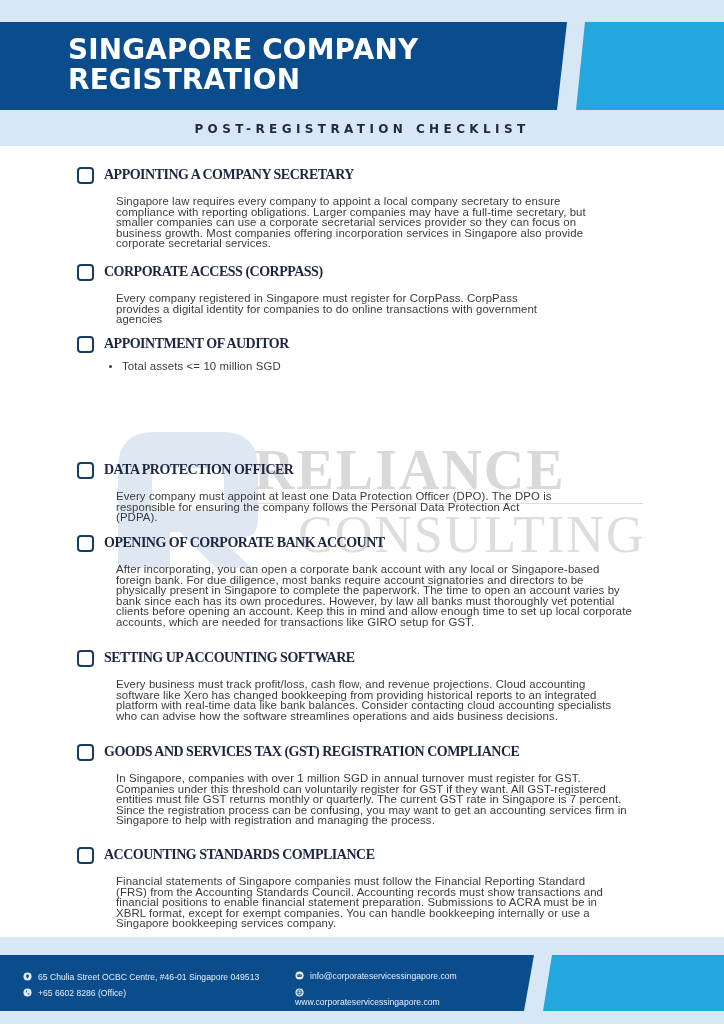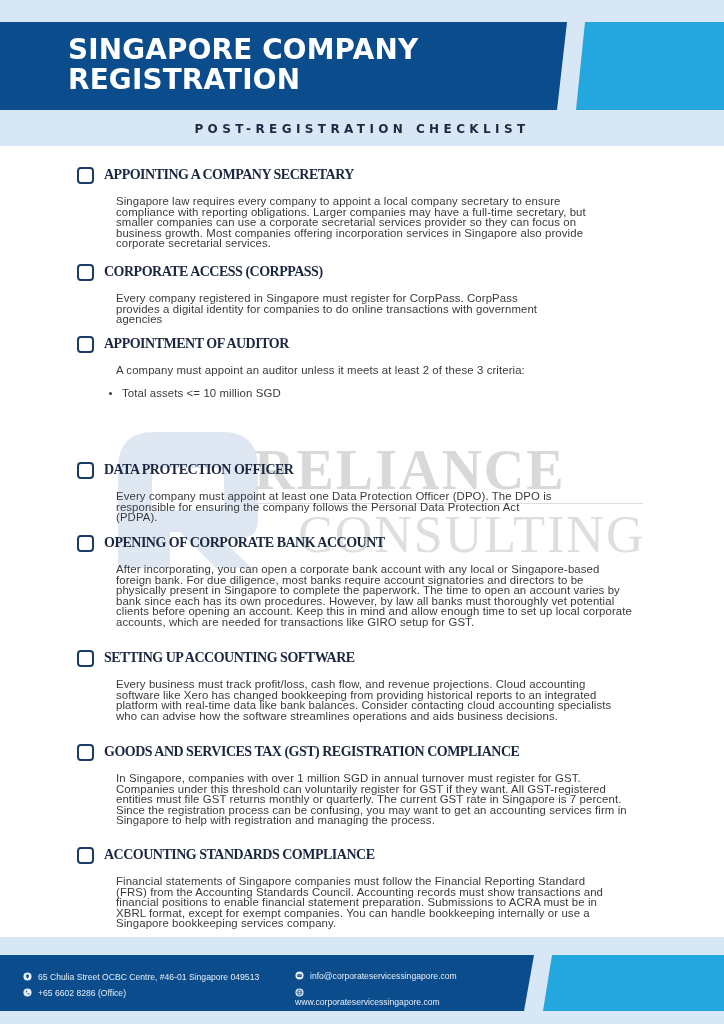--- a/index.html
+++ b/index.html
@@ -116,21 +116,20 @@
   <div class="item-title">CORPORATE ACCESS (CORPPASS)</div>
   <div class="item-body" style="width:470px;">
     <p>Every company registered in Singapore must register for CorpPass. CorpPass provides a digital identity for companies to do online transactions with government agencies</p>
   </div>
 </div>
 
 <div class="item" style="top:336px;">
   <div class="checkbox"></div>
   <div class="item-title">APPOINTMENT OF AUDITOR</div>
   <div class="item-body">
-    <p>A company must appoint an auditor unless it meets at least 2 of these 3 criteria:</p>
     <ul>
       <li>Total assets &lt;= 10 million SGD</li>
     </ul>
   </div>
 </div>
 
 <div class="item" style="top:462px;">
   <div class="checkbox"></div>
   <div class="item-title">DATA PROTECTION OFFICER</div>
   <div class="item-body" style="width:470px;">

